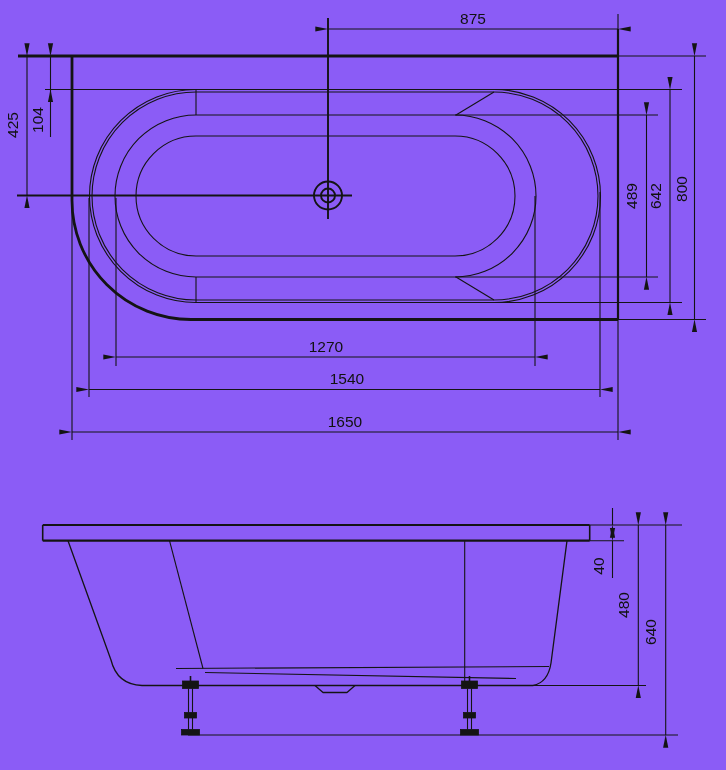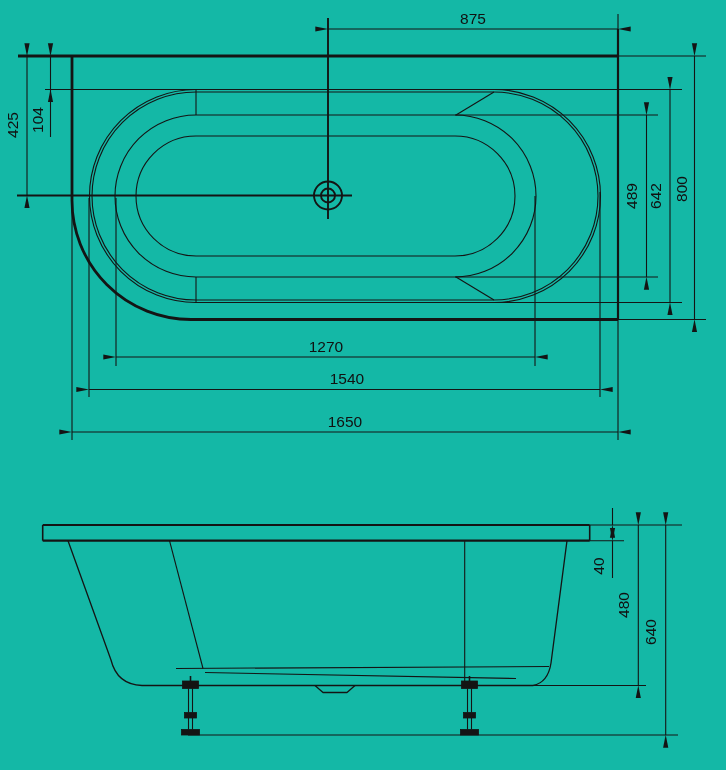--- a/index.html
+++ b/index.html
@@ -1,16 +1,16 @@
 <!DOCTYPE html>
 <html><head>
 <meta charset="utf-8">
 <style>
   html,body{margin:0;padding:0;background:#ffffff;}
-  .stage{width:726px;height:770px;position:relative;background:#14b8a6;overflow:hidden;}
+  .stage{width:726px;height:770px;position:relative;background:#8b5cf6;overflow:hidden;}
   svg{display:block;}
   svg line, svg path, svg circle{fill:none;stroke:#141414;stroke-linecap:butt;stroke-linejoin:round;}
   .thick{stroke-width:2.8;}
   .w2{stroke-width:2.2;}
   .med{stroke-width:1.9;}
   .thin{stroke-width:1.1;}
   .w13{stroke-width:1.3;}
   .w16{stroke-width:1.6;}
   .dim{stroke-width:1.1;marker-start:url(#arr);marker-end:url(#arr);}
   .dimE{stroke-width:1.1;marker-end:url(#arr);}

